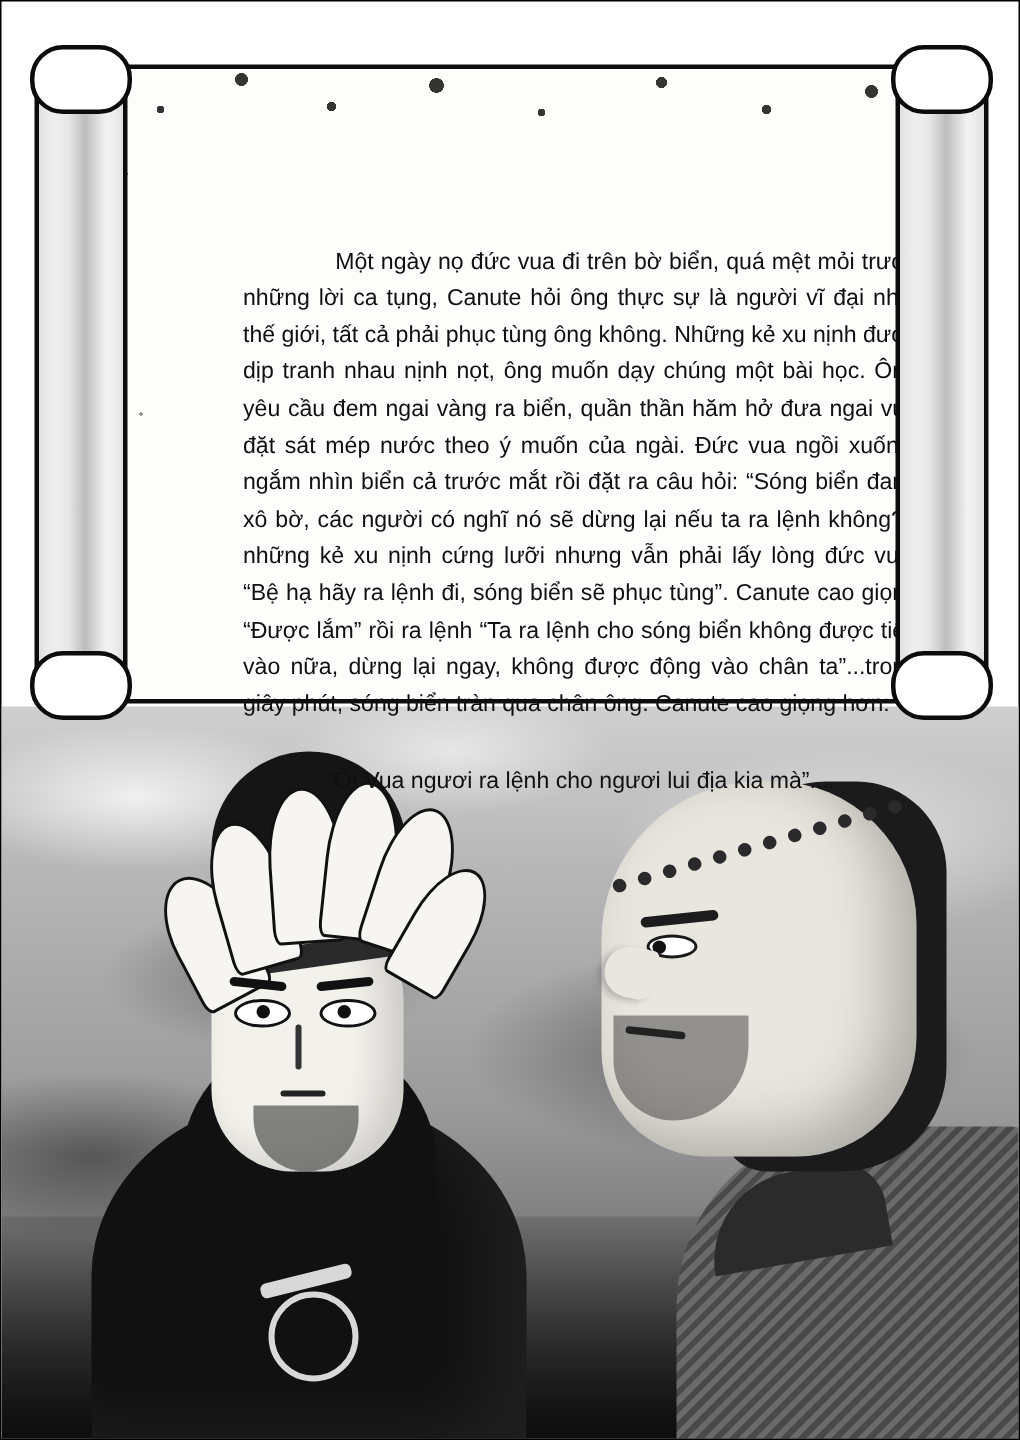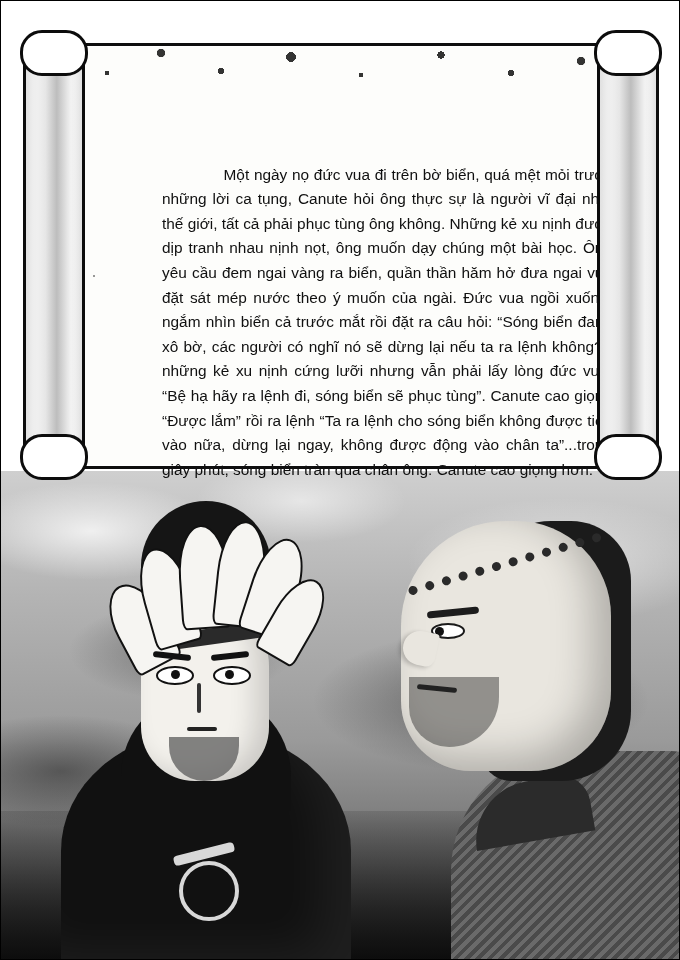--- a/index.html
+++ b/index.html
@@ -459,20 +459,21 @@
       <div class="king-beard"></div>
       <div class="king-mouth"></div>
     </div>
   </div>
 
   <div class="scroll">
     <div class="parchment">
       <div class="speckles"></div>
       <div class="scroll-text">
         <span>     Một ngày nọ đức vua đi trên bờ biển, quá mệt mỏi trước những lời ca tụng, Canute hỏi ông thực sự là người vĩ đại nhất thế giới, tất cả phải phục tùng ông không. Những kẻ xu nịnh được dịp tranh nhau nịnh nọt, ông muốn dạy chúng một bài học. Ông yêu cầu đem ngai vàng ra biển, quần thần hăm hở đưa ngai vua đặt sát mép nước theo ý muốn của ngài. Đức vua ngồi xuống, ngắm nhìn biển cả trước mắt rồi đặt ra câu hỏi: “Sóng biển đang xô bờ, các người có nghĩ nó sẽ dừng lại nếu ta ra lệnh không?”, những kẻ xu nịnh cứng lưỡi nhưng vẫn phải lấy lòng đức vua: “Bệ hạ hãy ra lệnh đi, sóng biển sẽ phục tùng”. Canute cao giọng “Được lắm” rồi ra lệnh “Ta ra lệnh cho sóng biển không được tiến vào nữa, dừng lại ngay, không được động vào chân ta”...trong giây phút, sóng biển tràn qua chân ông. Canute cao giọng hơn:</span>
+        <span class="closing">“Ồ! Vua ngươi ra lệnh cho ngươi lui địa kia mà”....</span>
       </div>
     </div>
     <div class="roller left">
       <div class="knob top"></div>
       <div class="knob bottom"></div>
     </div>
     <div class="roller right">
       <div class="knob top"></div>
       <div class="knob bottom"></div>
     </div>

